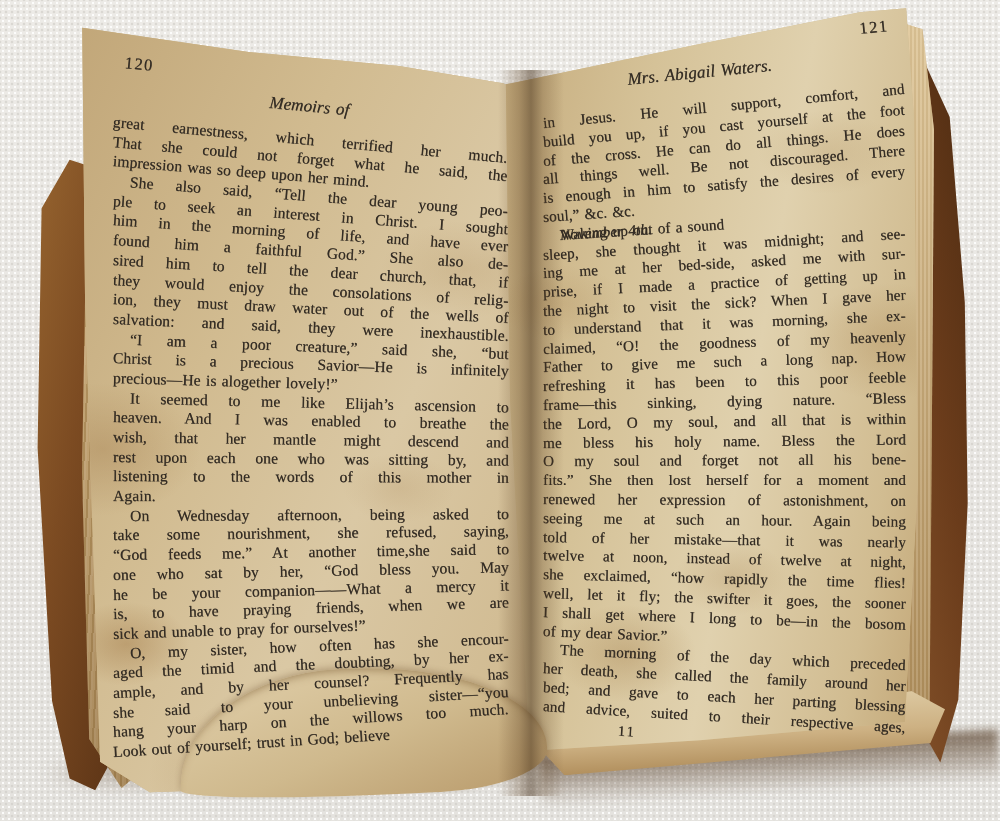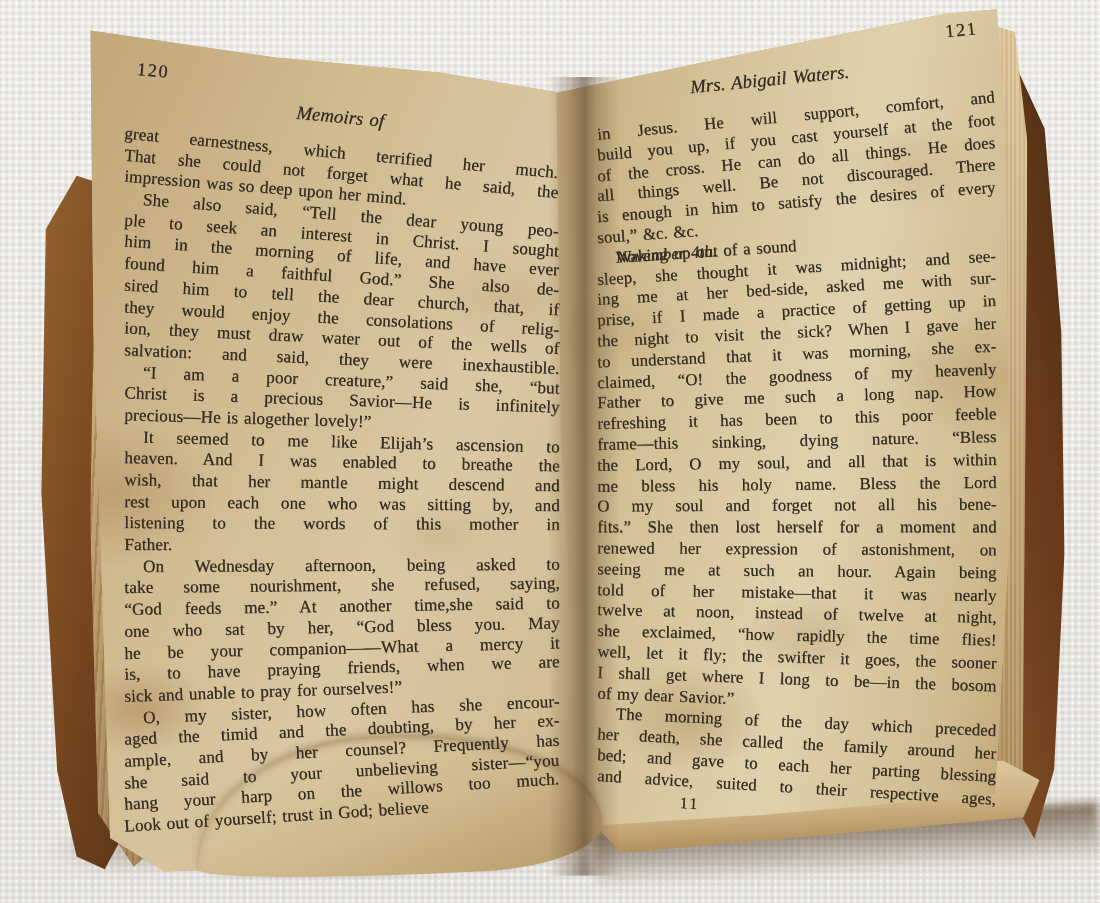--- a/index.html
+++ b/index.html
@@ -149,21 +149,21 @@
         <div class="tline" style="transform: rotate(2.73deg);">ion, they must draw water out of the wells of</div>
         <div class="tline" style="transform: rotate(2.45deg);">salvation: and said, they were inexhaustible.</div>
         <div class="tline ind" style="transform: rotate(2.17deg);">“I am a poor creature,” said she, “but</div>
         <div class="tline" style="transform: rotate(1.9deg);">Christ is a precious Savior—He is infinitely</div>
         <div class="tline end" style="transform: rotate(1.63deg);">precious—He is alogether lovely!”</div>
         <div class="tline ind" style="transform: rotate(1.35deg);">It seemed to me like Elijah’s ascension to</div>
         <div class="tline" style="transform: rotate(1.08deg);">heaven. And I was enabled to breathe the</div>
         <div class="tline" style="transform: rotate(0.8deg);">wish, that her mantle might descend and</div>
         <div class="tline" style="transform: rotate(0.52deg);">rest upon each one who was sitting by, and</div>
         <div class="tline" style="transform: rotate(0.25deg);">listening to the words of this mother in</div>
-        <div class="tline end" style="transform: rotate(-0.03deg);">Father.</div>
+        <div class="tline end" style="transform: rotate(-0.03deg);">Again.</div>
         <div class="tline ind" style="transform: rotate(-0.3deg);">On Wednesday afternoon, being asked to</div>
         <div class="tline" style="transform: rotate(-0.58deg);">take some nourishment, she refused, saying,</div>
         <div class="tline" style="transform: rotate(-0.85deg);">“God feeds me.” At another time,she said to</div>
         <div class="tline" style="transform: rotate(-1.13deg);">one who sat by her, “God bless you. May</div>
         <div class="tline" style="transform: rotate(-1.4deg);">he be your companion——What a mercy it</div>
         <div class="tline" style="transform: rotate(-1.68deg);">is, to have praying friends, when we are</div>
         <div class="tline end" style="transform: rotate(-1.95deg);">sick and unable to pray for ourselves!”</div>
         <div class="tline ind" style="transform: rotate(-2.23deg);">O, my sister, how often has she encour-</div>
         <div class="tline" style="transform: rotate(-2.5deg);">aged the timid and the doubting, by her ex-</div>
         <div class="tline" style="transform: rotate(-2.78deg);">ample, and by her counsel? Frequently has</div>

